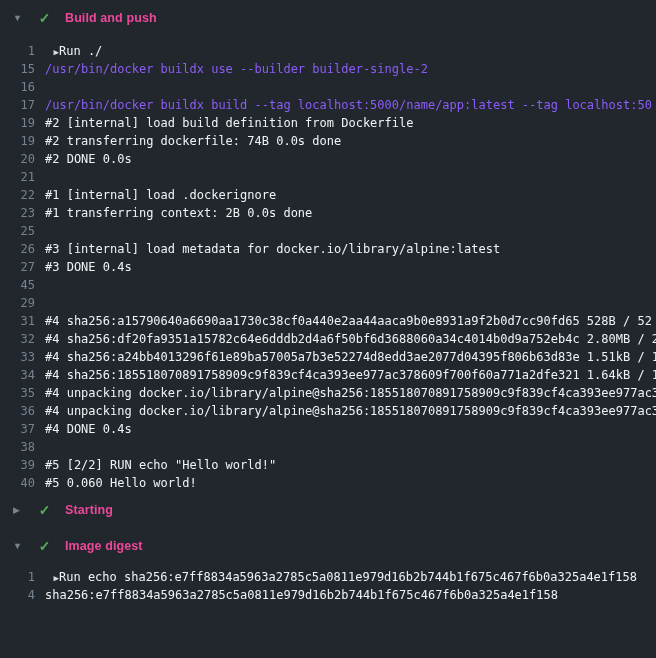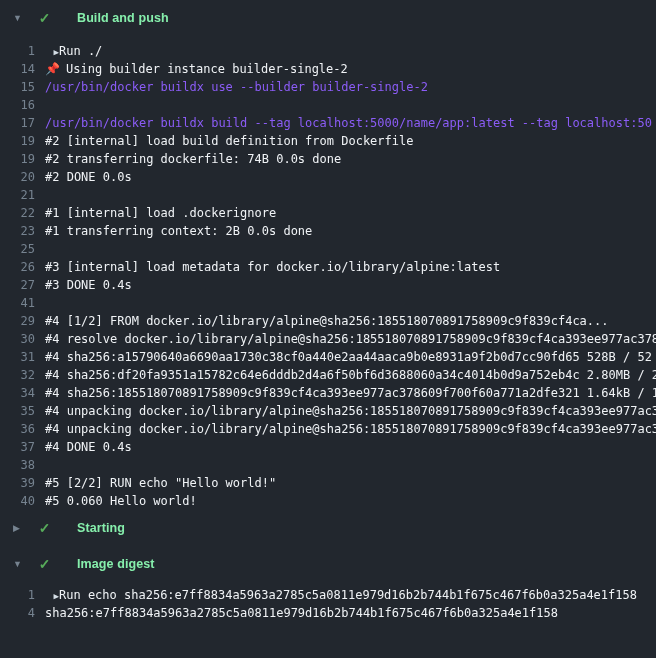--- a/index.html
+++ b/index.html
@@ -27,22 +27,22 @@
   }
   .check {
     margin-left: 8px;
     width: 17px; min-width: 17px;
     text-align: center;
     color: #57ab5a;
     font-size: 14px;
     font-weight: bold;
   }
   .sec-label {
-    margin-left: 24px;
-    color: #86efac;
+    margin-left: 12px;
+    color: #ec4899;
     font-weight: bold;
     font-size: 12.5px;
     letter-spacing: 0.1px;
   }
 
   .log-block { padding-top: 6px; }
   .log-block.bottom { padding-top: 4px; }
   .log-line {
     height: 18px;
     display: flex;
@@ -90,24 +90,20 @@
         <span class="chevron">▼</span>
         <span class="check">✓</span>
         <span class="sec-label">Build and push</span>
       </div>
       <div class="log-block">
         <div class="log-line">
           <span class="ln">1</span>
           <span class="lt"><span class="run-arrow">▶</span>Run ./</span>
         </div>
         <div class="log-line">
-          <span class="ln">14</span>
-          <span class="lt"><span class="emoji pushpin-icon">📌</span>Using builder instance builder-single-2</span>
-        </div>
-        <div class="log-line">
           <span class="ln">15</span>
           <span class="lt command">/usr/bin/docker buildx use --builder builder-single-2</span>
         </div>
         <div class="log-line">
           <span class="ln">16</span>
         </div>
         <div class="log-line">
           <span class="ln">17</span>
           <span class="lt command">/usr/bin/docker buildx build --tag localhost:5000/name/app:latest --tag localhost:50</span>
         </div>
@@ -141,38 +137,37 @@
         </div>
         <div class="log-line">
           <span class="ln">26</span>
           <span class="lt">#3 [internal] load metadata for docker.io/library/alpine:latest</span>
         </div>
         <div class="log-line">
           <span class="ln">27</span>
           <span class="lt">#3 DONE 0.4s</span>
         </div>
         <div class="log-line">
-          <span class="ln">41</span>
+          <span class="ln">45</span>
           <span class="lt"></span>
         </div>
         <div class="log-line">
           <span class="ln">29</span>
-          <span class="lt">#4 [1/2] FROM docker.io/library/alpine@sha256:185518070891758909c9f839cf4ca...</span>
-        </div>
-        <div class="log-line">
-          <span class="ln">30</span>
-          <span class="lt">#4 resolve docker.io/library/alpine@sha256:185518070891758909c9f839cf4ca393ee977ac378</span>
         </div>
         <div class="log-line">
           <span class="ln">31</span>
           <span class="lt">#4 sha256:a15790640a6690aa1730c38cf0a440e2aa44aaca9b0e8931a9f2b0d7cc90fd65 528B / 52</span>
         </div>
         <div class="log-line">
           <span class="ln">32</span>
           <span class="lt">#4 sha256:df20fa9351a15782c64e6dddb2d4a6f50bf6d3688060a34c4014b0d9a752eb4c 2.80MB / 2</span>
+        </div>
+        <div class="log-line">
+          <span class="ln">33</span>
+          <span class="lt">#4 sha256:a24bb4013296f61e89ba57005a7b3e52274d8edd3ae2077d04395f806b63d83e 1.51kB / 1</span>
         </div>
         <div class="log-line">
           <span class="ln">34</span>
           <span class="lt">#4 sha256:185518070891758909c9f839cf4ca393ee977ac378609f700f60a771a2dfe321 1.64kB / 1</span>
         </div>
         <div class="log-line">
           <span class="ln">35</span>
           <span class="lt">#4 unpacking docker.io/library/alpine@sha256:185518070891758909c9f839cf4ca393ee977ac3</span>
         </div>
         <div class="log-line">

